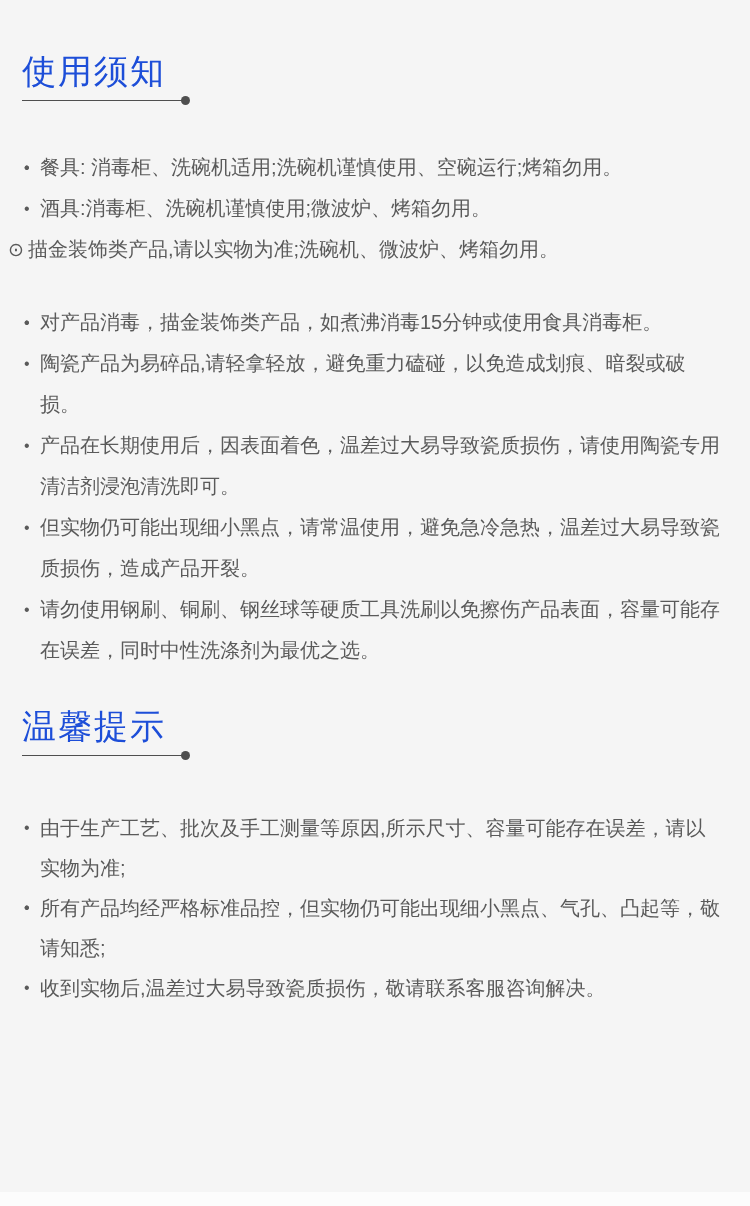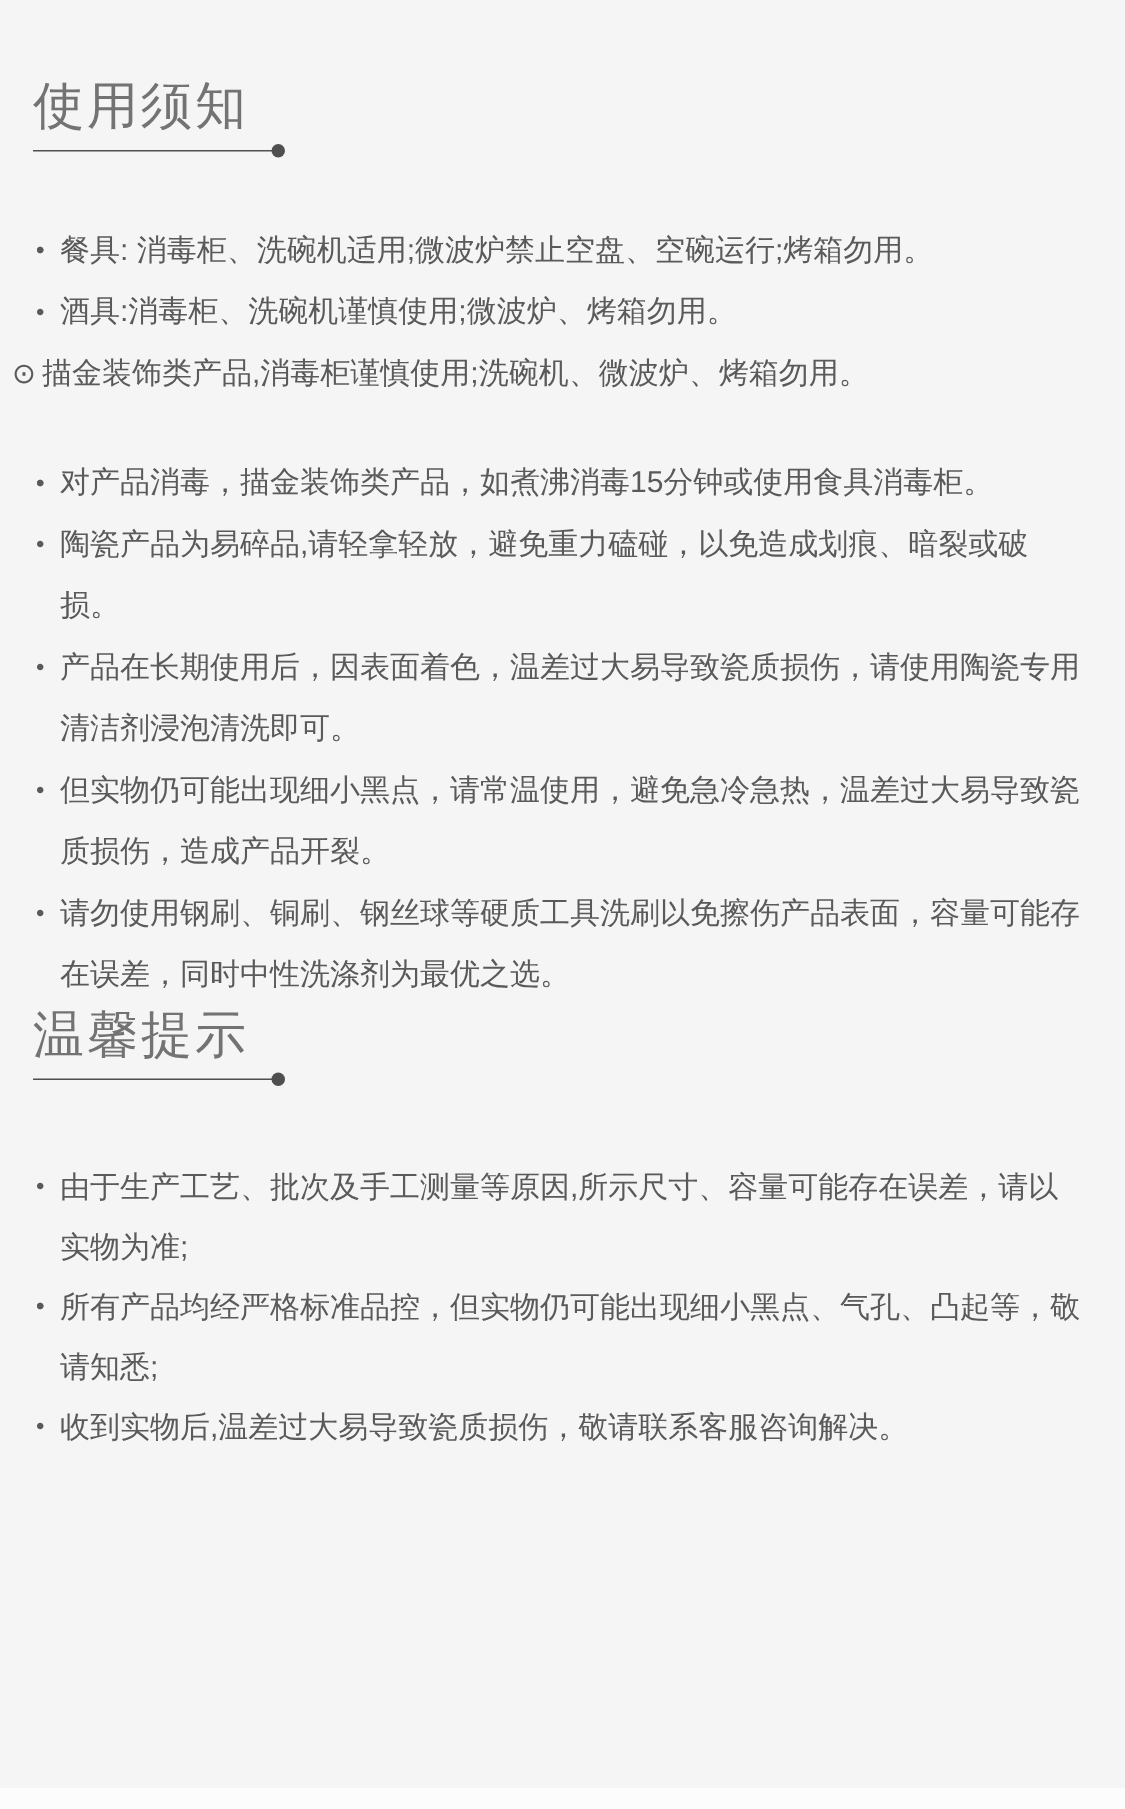--- a/index.html
+++ b/index.html
@@ -18,25 +18,25 @@
     overflow: hidden;
   }
   .content {
     padding: 0 28px 0 22px;
   }
   
   .section-title {
     font-size: 34px;
     line-height: 38px;
     font-weight: 300;
-    color: #737373;
+    color: #1d4ed8;
     letter-spacing: 2px;
   }
   .title-usage { padding-top: 52px; }
-  .title-tips  { }
+  .title-tips  { margin-top: 36px; }
   .rule {
     position: relative;
     margin-top: 10px;
     width: 164px;
     height: 1px;
     background: #4f4f4f;
   }
   .rule .dot {
     position: absolute;
     right: -4px;
@@ -102,31 +102,31 @@
       <div class="rule">
         <span class="dot"></span>
       </div>
 
       <ul class="group group-categories">
         <li class="item">
           <span class="marker">•</span>
         </li>
         <li class="item">
           <span class="marker">•</span>
-          <span>餐具: 消毒柜、洗碗机适用;微波炉禁止空盘、空碗运行;烤箱勿用。</span>
+          <span>餐具: 消毒柜、洗碗机适用;洗碗机谨慎使用、空碗运行;烤箱勿用。</span>
         </li>
         <li class="item">
           <span class="marker">•</span>
           <span>酒具:消毒柜、洗碗机谨慎使用;微波炉、烤箱勿用。</span>
         </li>
       </ul>
 
       <div class="item-gilded">
         <span class="marker-circled">⊙</span>
-        <span>描金装饰类产品,消毒柜谨慎使用;洗碗机、微波炉、烤箱勿用。</span>
+        <span>描金装饰类产品,请以实物为准;洗碗机、微波炉、烤箱勿用。</span>
       </div>
 
       <ul class="group group-general">
         <li class="item">
           <span class="marker">•</span>
         </li>
         <li class="item">
           <span class="marker">•</span>
           <span>对产品消毒，描金装饰类产品，如煮沸消毒15分钟或使用食具消毒柜。</span>
         </li>

